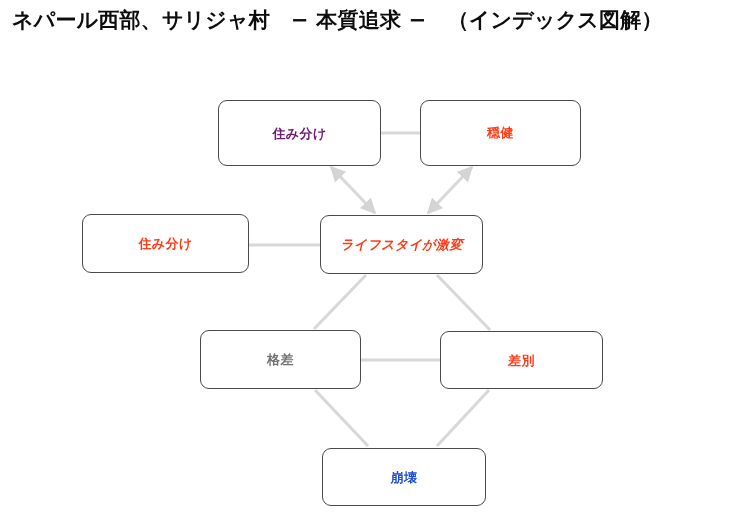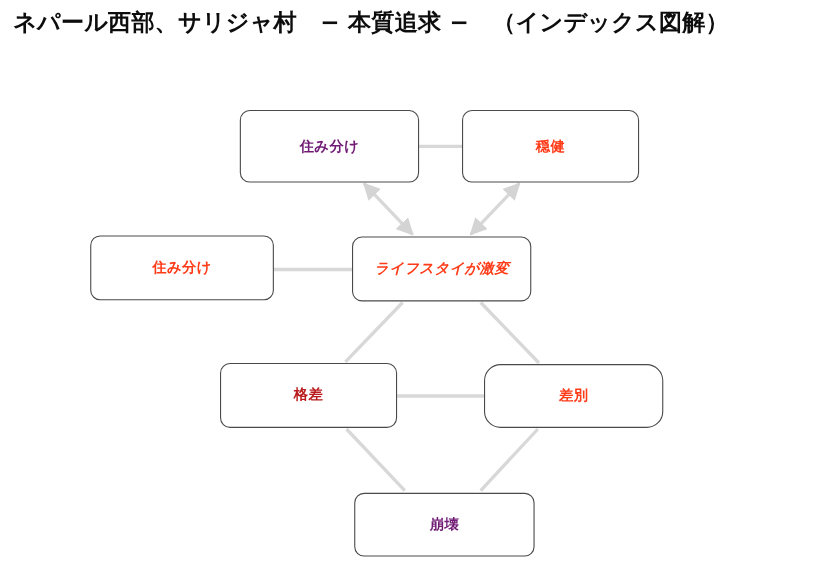--- a/index.html
+++ b/index.html
@@ -102,23 +102,23 @@
       <div class="node" style="left: 420px; top: 100px; width: 161px; height: 66px; border-color: rgb(74, 74, 74);">
         <span class="node-label" style="color: rgb(255, 59, 24); font-family: Liberation Mono, monospace;">穏健</span>
       </div>
       <div class="node" style="left: 82px; top: 214px; width: 167px; height: 59px; border-color: rgb(74, 74, 74);">
         <span class="node-label" style="color: rgb(255, 59, 24);">住み分け</span>
       </div>
       <div class="node" style="left: 320px; top: 215px; width: 163px; height: 59px; border-color: rgb(74, 74, 74);">
         <span class="node-label" style="color: rgb(255, 59, 24); font-style: italic;">ライフスタイが激変</span>
       </div>
       <div class="node" style="left: 200px; top: 330px; width: 161px; height: 59px; border-color: rgb(74, 74, 74);">
-        <span class="node-label" style="color: #b91c1c;">格差</span>
+        <span class="node-label" style="color: #737373;">格差</span>
       </div>
-      <div class="node" style="left: 440px; top: 331px; width: 163px; height: 58px; border-color: rgb(74, 74, 74); border-radius: 15px;">
+      <div class="node" style="left: 440px; top: 331px; width: 163px; height: 58px; border-color: rgb(74, 74, 74);">
         <span class="node-label" style="color: rgb(255, 59, 24);">差別</span>
       </div>
       <div class="node" style="left: 322px; top: 448px; width: 164px; height: 58px; border-color: rgb(74, 74, 74);">
-        <span class="node-label" style="color: #701a75;">崩壊</span>
+        <span class="node-label" style="color: #1d4ed8;">崩壊</span>
       </div>
     </div>
 
 </div>
 
 </body></html>

